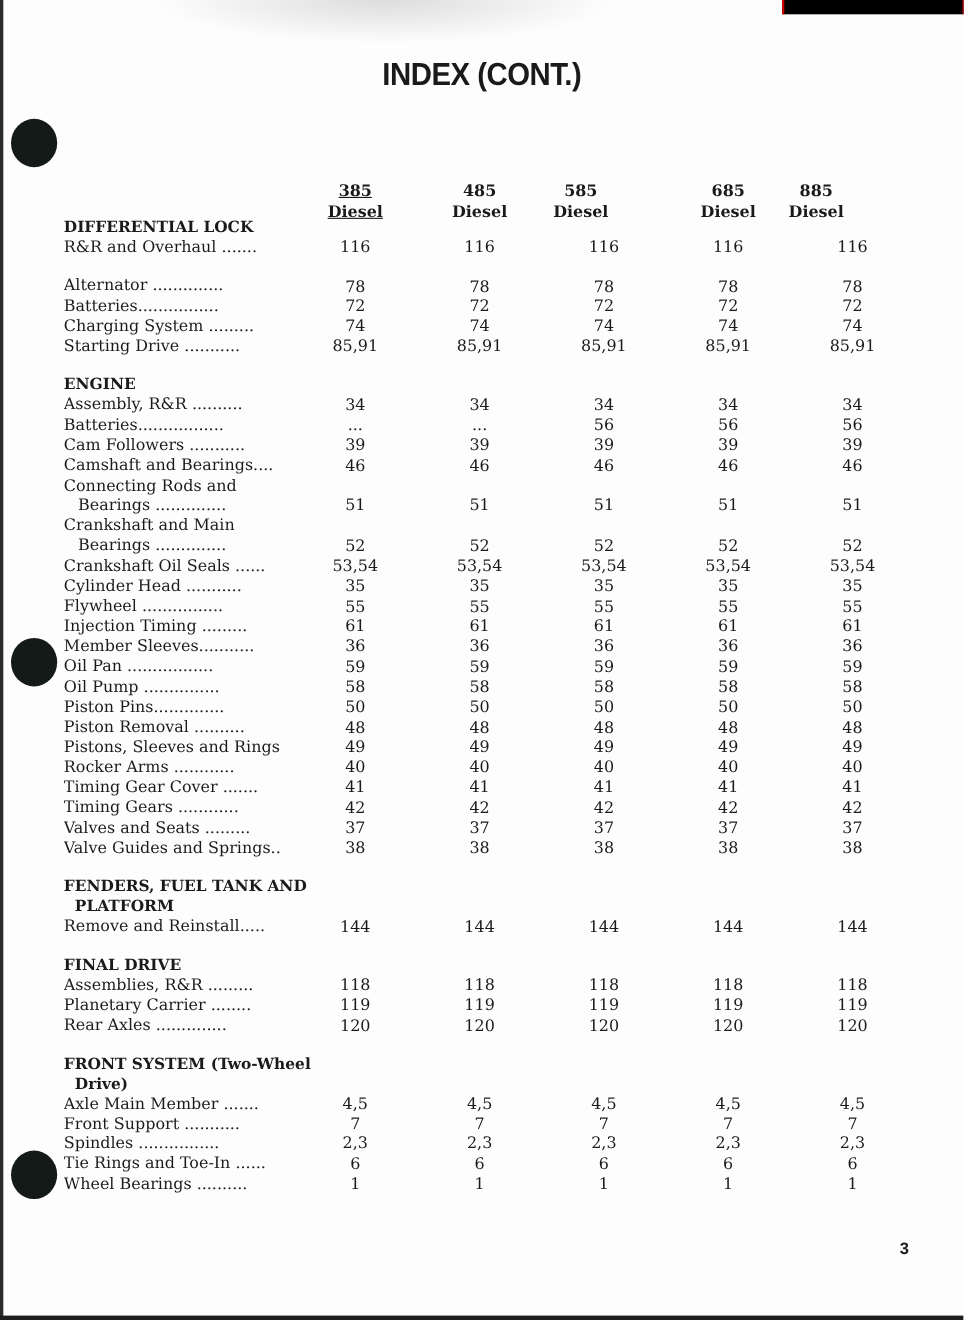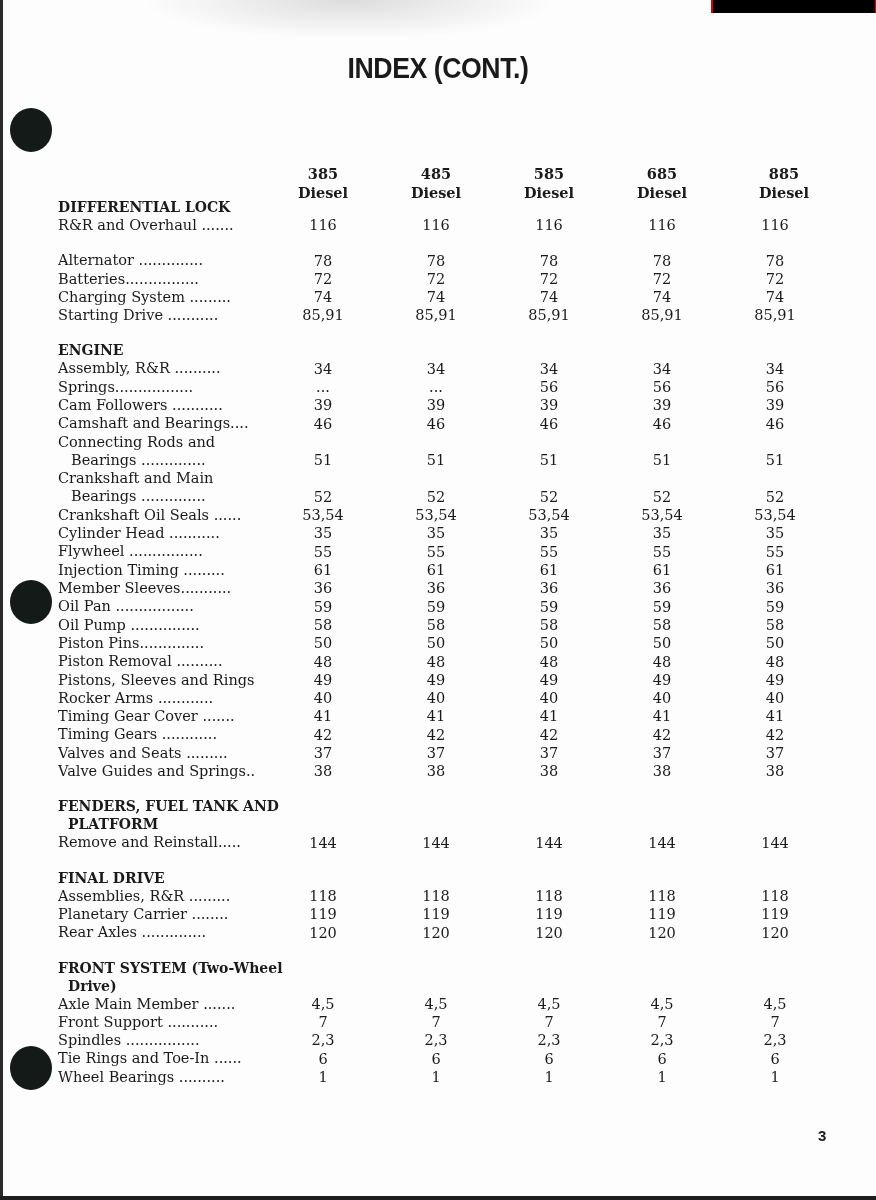--- a/index.html
+++ b/index.html
@@ -52,37 +52,37 @@
 <div class="page-edge-left"></div>
 <div class="top-shadow"></div>
 <div class="corner-tab"></div>
 
 <div class="punch-hole" style="top:108px;"></div>
 <div class="punch-hole" style="top:580px;"></div>
 <div class="punch-hole" style="top:1046px;"></div>
 
 <h1 class="title" style="margin:0;">INDEX (CONT.)</h1>
 
-<div class="col-header" style="left:283px;">
+<div class="col-header" style="left:283px;text-decoration:underline;">
   <div>385</div>
   <div>Diesel</div>
 </div>
 <div class="col-header" style="left:396px;">
   <div>485</div>
   <div>Diesel</div>
 </div>
-<div class="col-header" style="left:509px;">
+<div class="col-header" style="left:488px;">
   <div>585</div>
   <div>Diesel</div>
 </div>
 <div class="col-header" style="left:622px;">
   <div>685</div>
   <div>Diesel</div>
 </div>
-<div class="col-header" style="left:744px;">
+<div class="col-header" style="left:702px;">
   <div>885</div>
   <div>Diesel</div>
 </div>
 
 <div class="content" id="content">
     <div class="section">
       <div class="section-title"><span>DIFFERENTIAL LOCK</span></div>
       <div class="row">
         <div class="label"><span>R&amp;R and Overhaul .......</span></div>
         <div class="val v0">116</div>
@@ -130,21 +130,21 @@
       <div class="section-title"><span>ENGINE</span></div>
       <div class="row">
         <div class="label"><span>Assembly, R&amp;R ..........</span></div>
         <div class="val v0">34</div>
         <div class="val v1">34</div>
         <div class="val v2">34</div>
         <div class="val v3">34</div>
         <div class="val v4">34</div>
       </div>
       <div class="row">
-        <div class="label"><span>Springs.................</span></div>
+        <div class="label"><span>Batteries.................</span></div>
         <div class="val v0">...</div>
         <div class="val v1">...</div>
         <div class="val v2">56</div>
         <div class="val v3">56</div>
         <div class="val v4">56</div>
       </div>
       <div class="row">
         <div class="label"><span>Cam Followers ...........</span></div>
         <div class="val v0">39</div>
         <div class="val v1">39</div>

